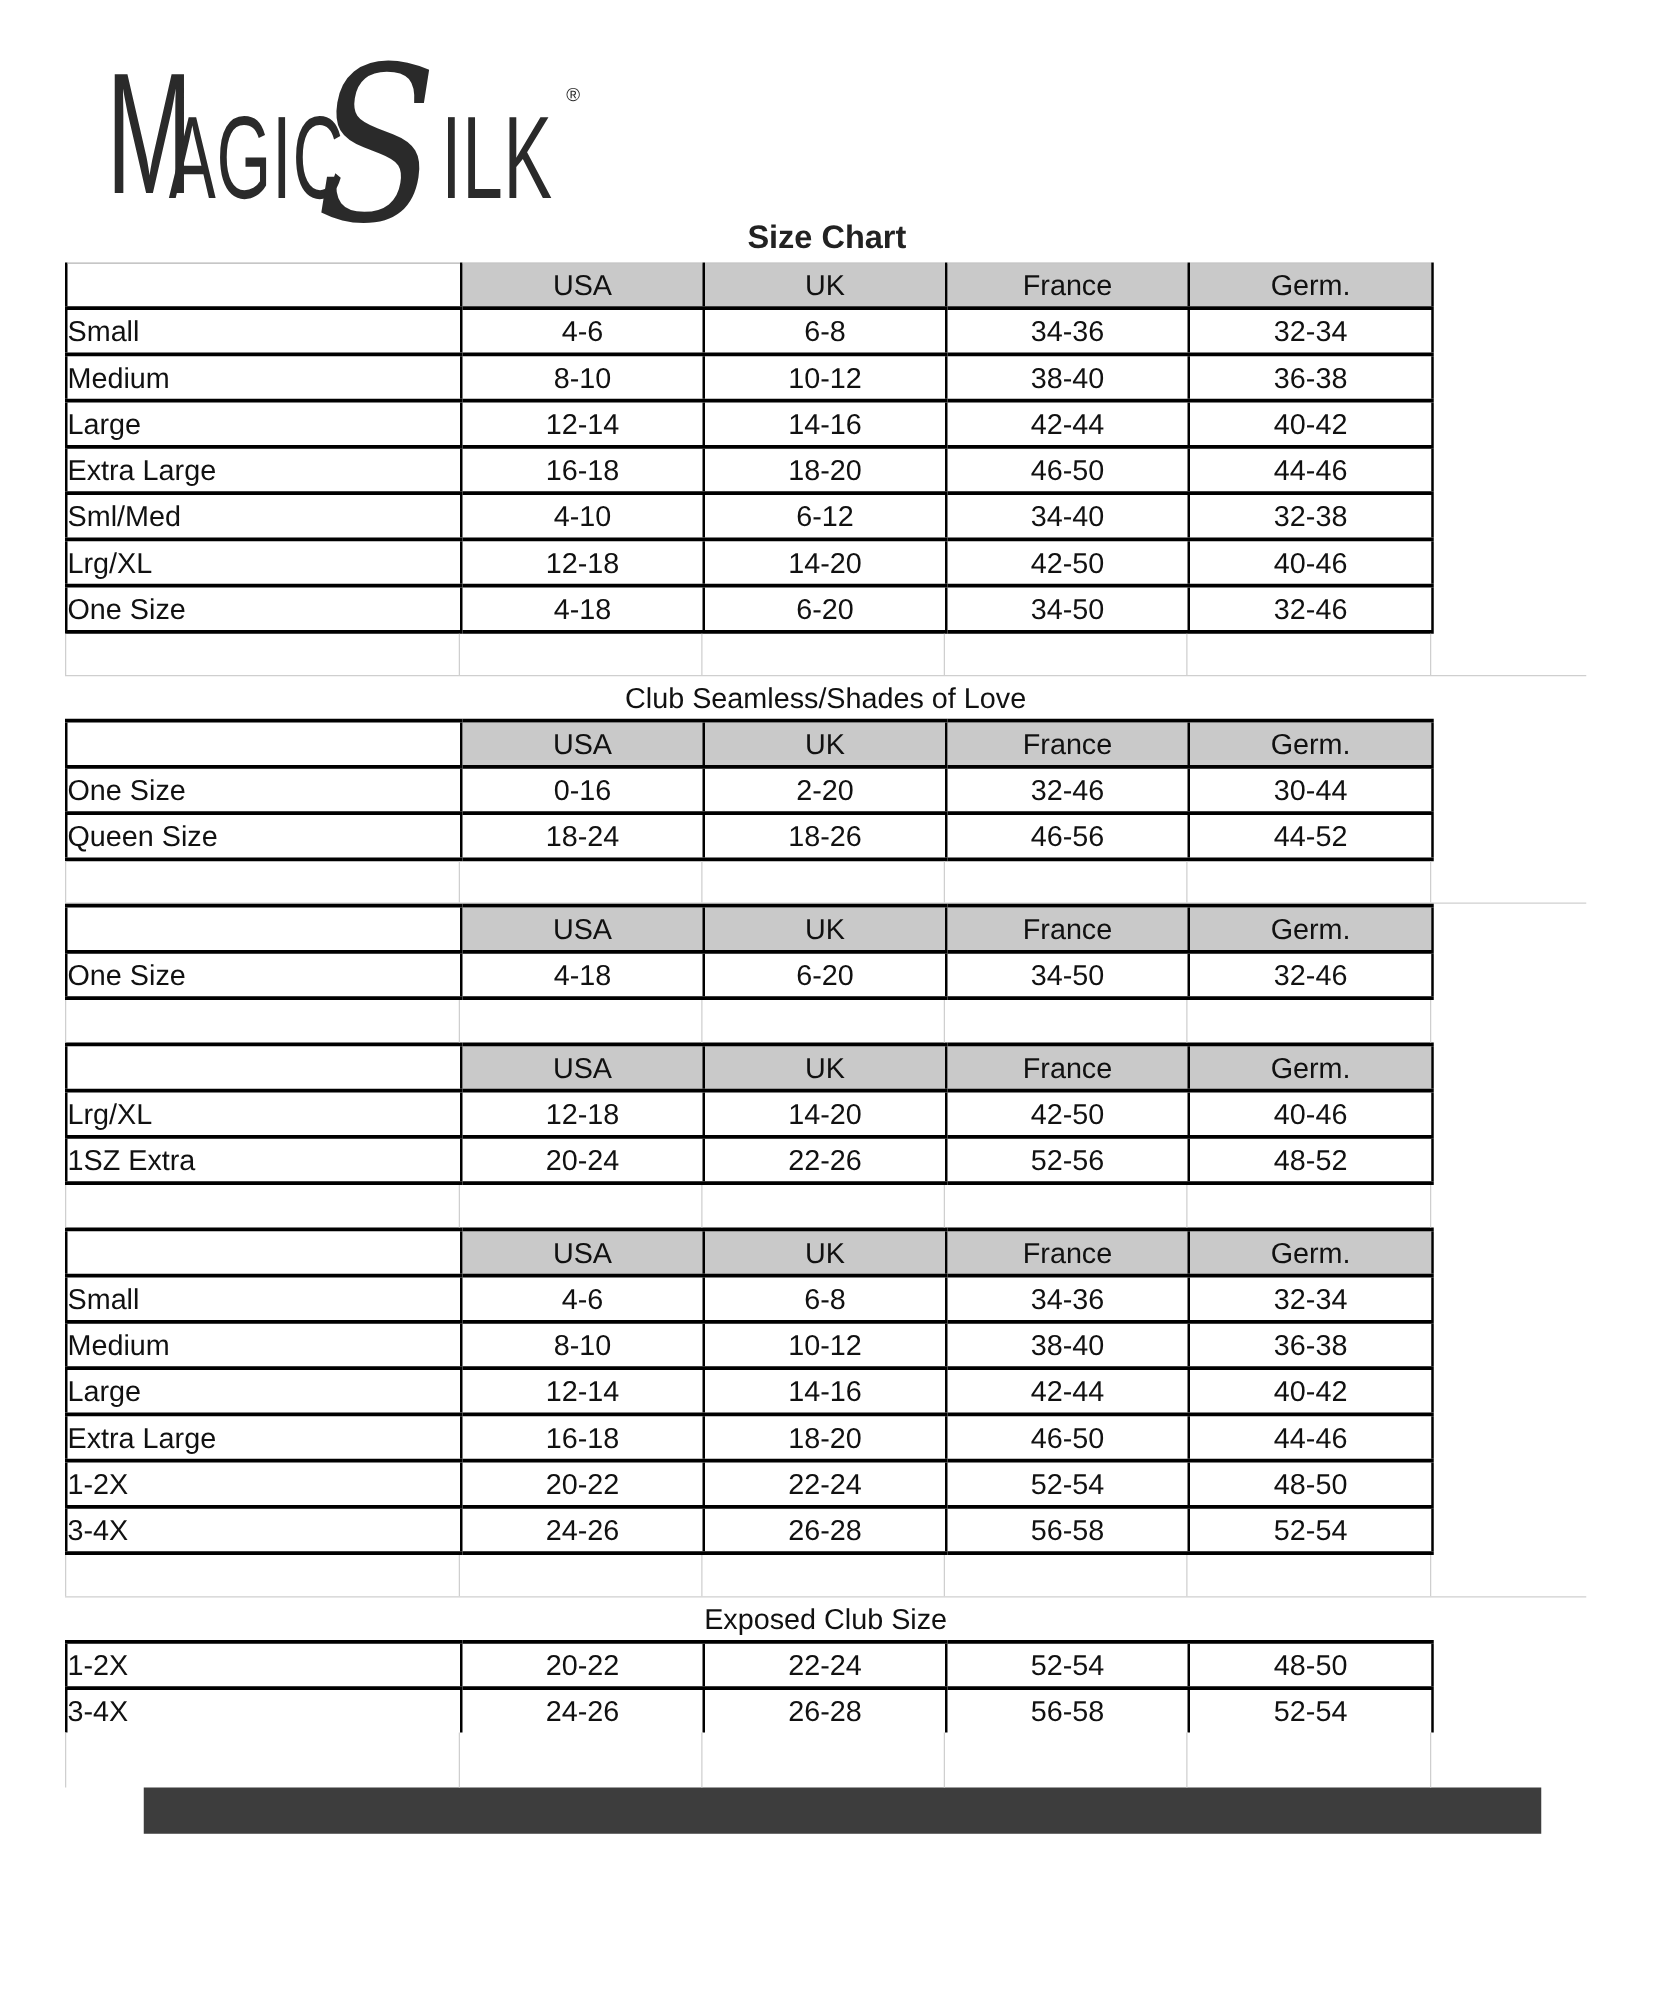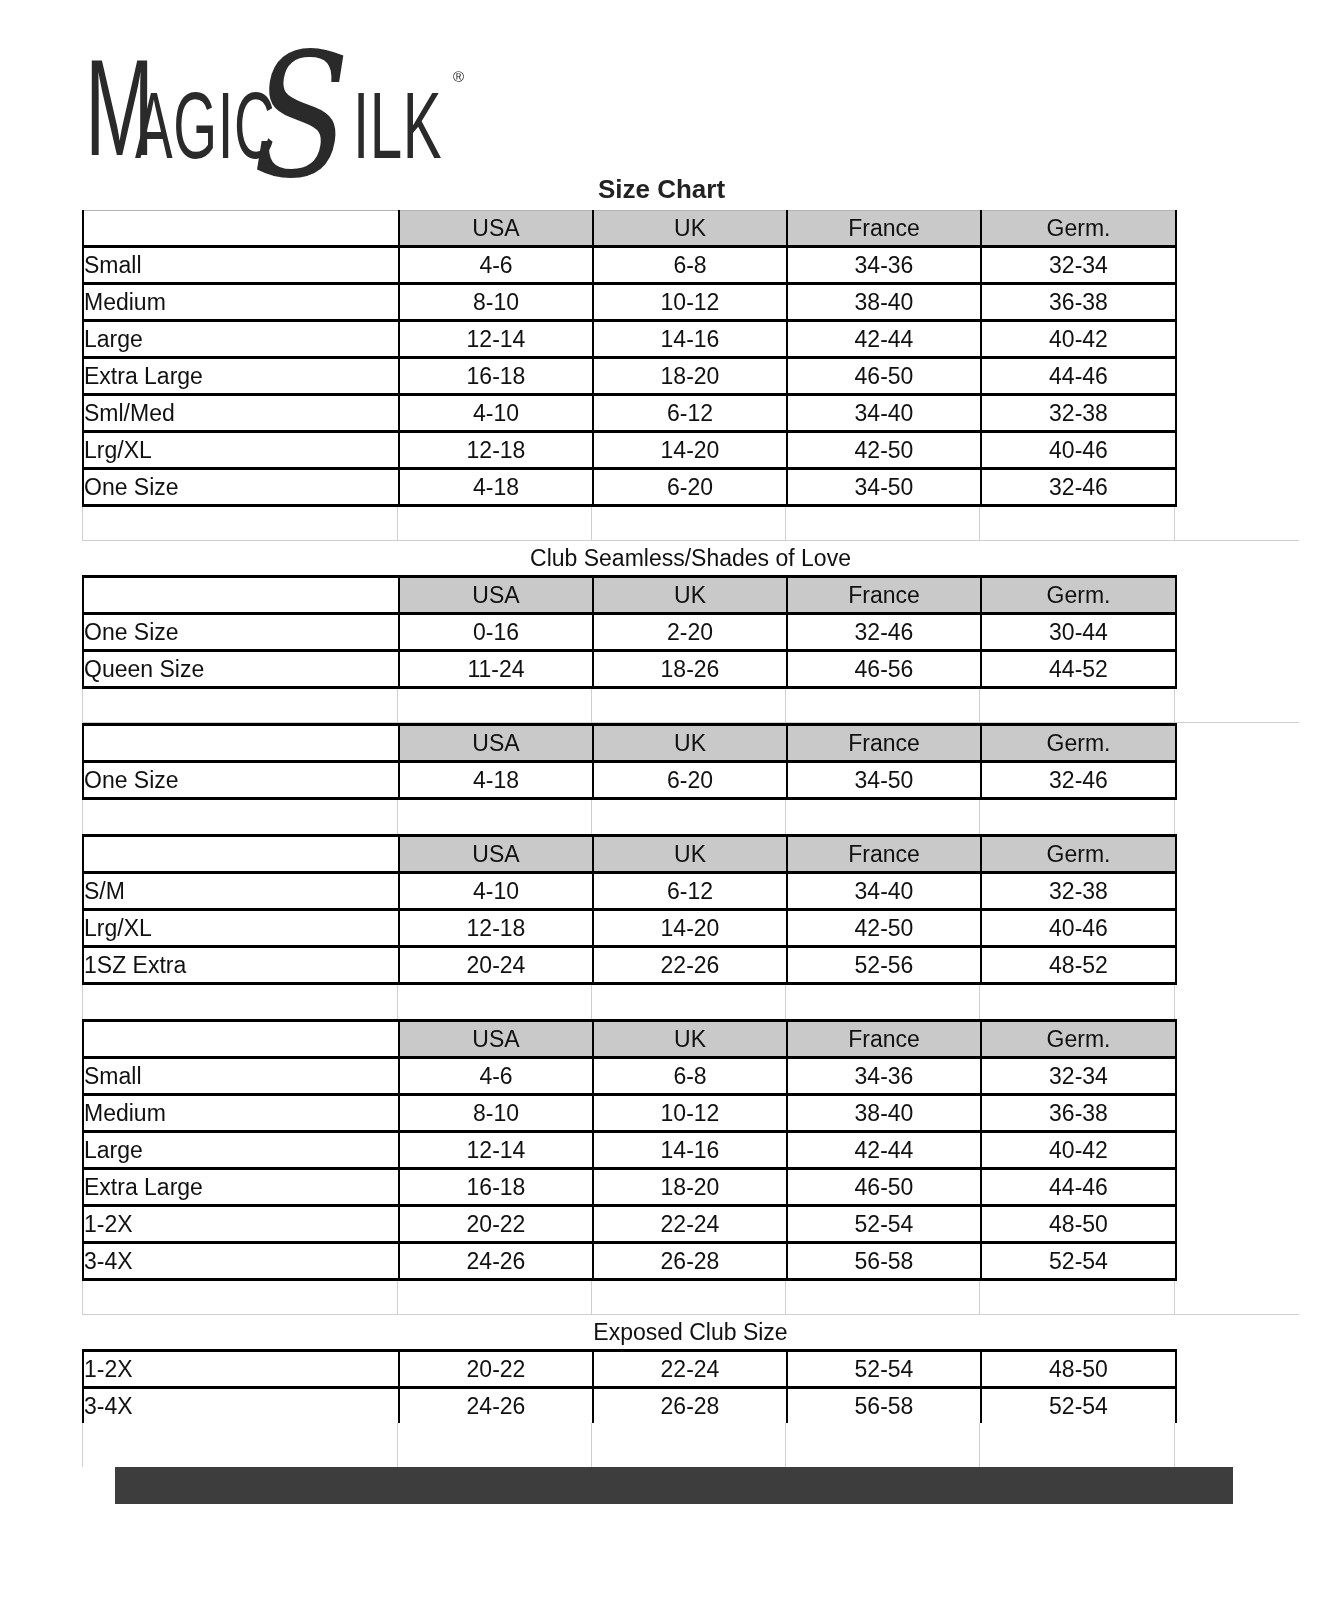--- a/index.html
+++ b/index.html
@@ -46,21 +46,21 @@
   .l-reg { left: 368px; top: 32px; font-size: 15px; }
 
   
   .page-title {
     margin-left: 115px; width: 1093px; height: 40px;
     line-height: 38px; text-align: center;
     font-size: 26px; font-weight: 700; color: #222;
   }
 
   
-  .tables { margin-left: 82px; width: 1217px; }
+  .tables { margin-left: 52px; width: 1217px; }
 
   table.size-table {
     border-collapse: collapse; table-layout: fixed;
     width: 1093px; font-size: 23px; color: #111;
   }
   table.size-table td {
     height: 34px; padding: 0;
     border: 2px solid #000;
     border-top-width: 3px; border-bottom-width: 3px;
     overflow: hidden; white-space: nowrap;
@@ -201,21 +201,21 @@
         <tbody>
           <tr>
             <td class="cell-label">One Size</td>
             <td class="cell-val">0-16</td>
             <td class="cell-val">2-20</td>
             <td class="cell-val">32-46</td>
             <td class="cell-val">30-44</td>
           </tr>
           <tr>
             <td class="cell-label">Queen Size</td>
-            <td class="cell-val">11-24</td>
+            <td class="cell-val">18-24</td>
             <td class="cell-val">18-26</td>
             <td class="cell-val">46-56</td>
             <td class="cell-val">44-52</td>
           </tr>
         </tbody>
       </table>
       <div class="gap-row gap-underline">
         <div class="gap-cell" style="width: 316px;"></div>
         <div class="gap-cell" style="width: 194px;"></div>
         <div class="gap-cell" style="width: 194px;"></div>
@@ -268,27 +268,20 @@
           <tr>
             <td class="cell-corner"></td>
             <td class="cell-head">USA</td>
             <td class="cell-head">UK</td>
             <td class="cell-head">France</td>
             <td class="cell-head">Germ.</td>
           </tr>
         </thead>
         <tbody>
           <tr>
-            <td class="cell-label">S/M</td>
-            <td class="cell-val">4-10</td>
-            <td class="cell-val">6-12</td>
-            <td class="cell-val">34-40</td>
-            <td class="cell-val">32-38</td>
-          </tr>
-          <tr>
             <td class="cell-label">Lrg/XL</td>
             <td class="cell-val">12-18</td>
             <td class="cell-val">14-20</td>
             <td class="cell-val">42-50</td>
             <td class="cell-val">40-46</td>
           </tr>
           <tr>
             <td class="cell-label">1SZ Extra</td>
             <td class="cell-val">20-24</td>
             <td class="cell-val">22-26</td>

